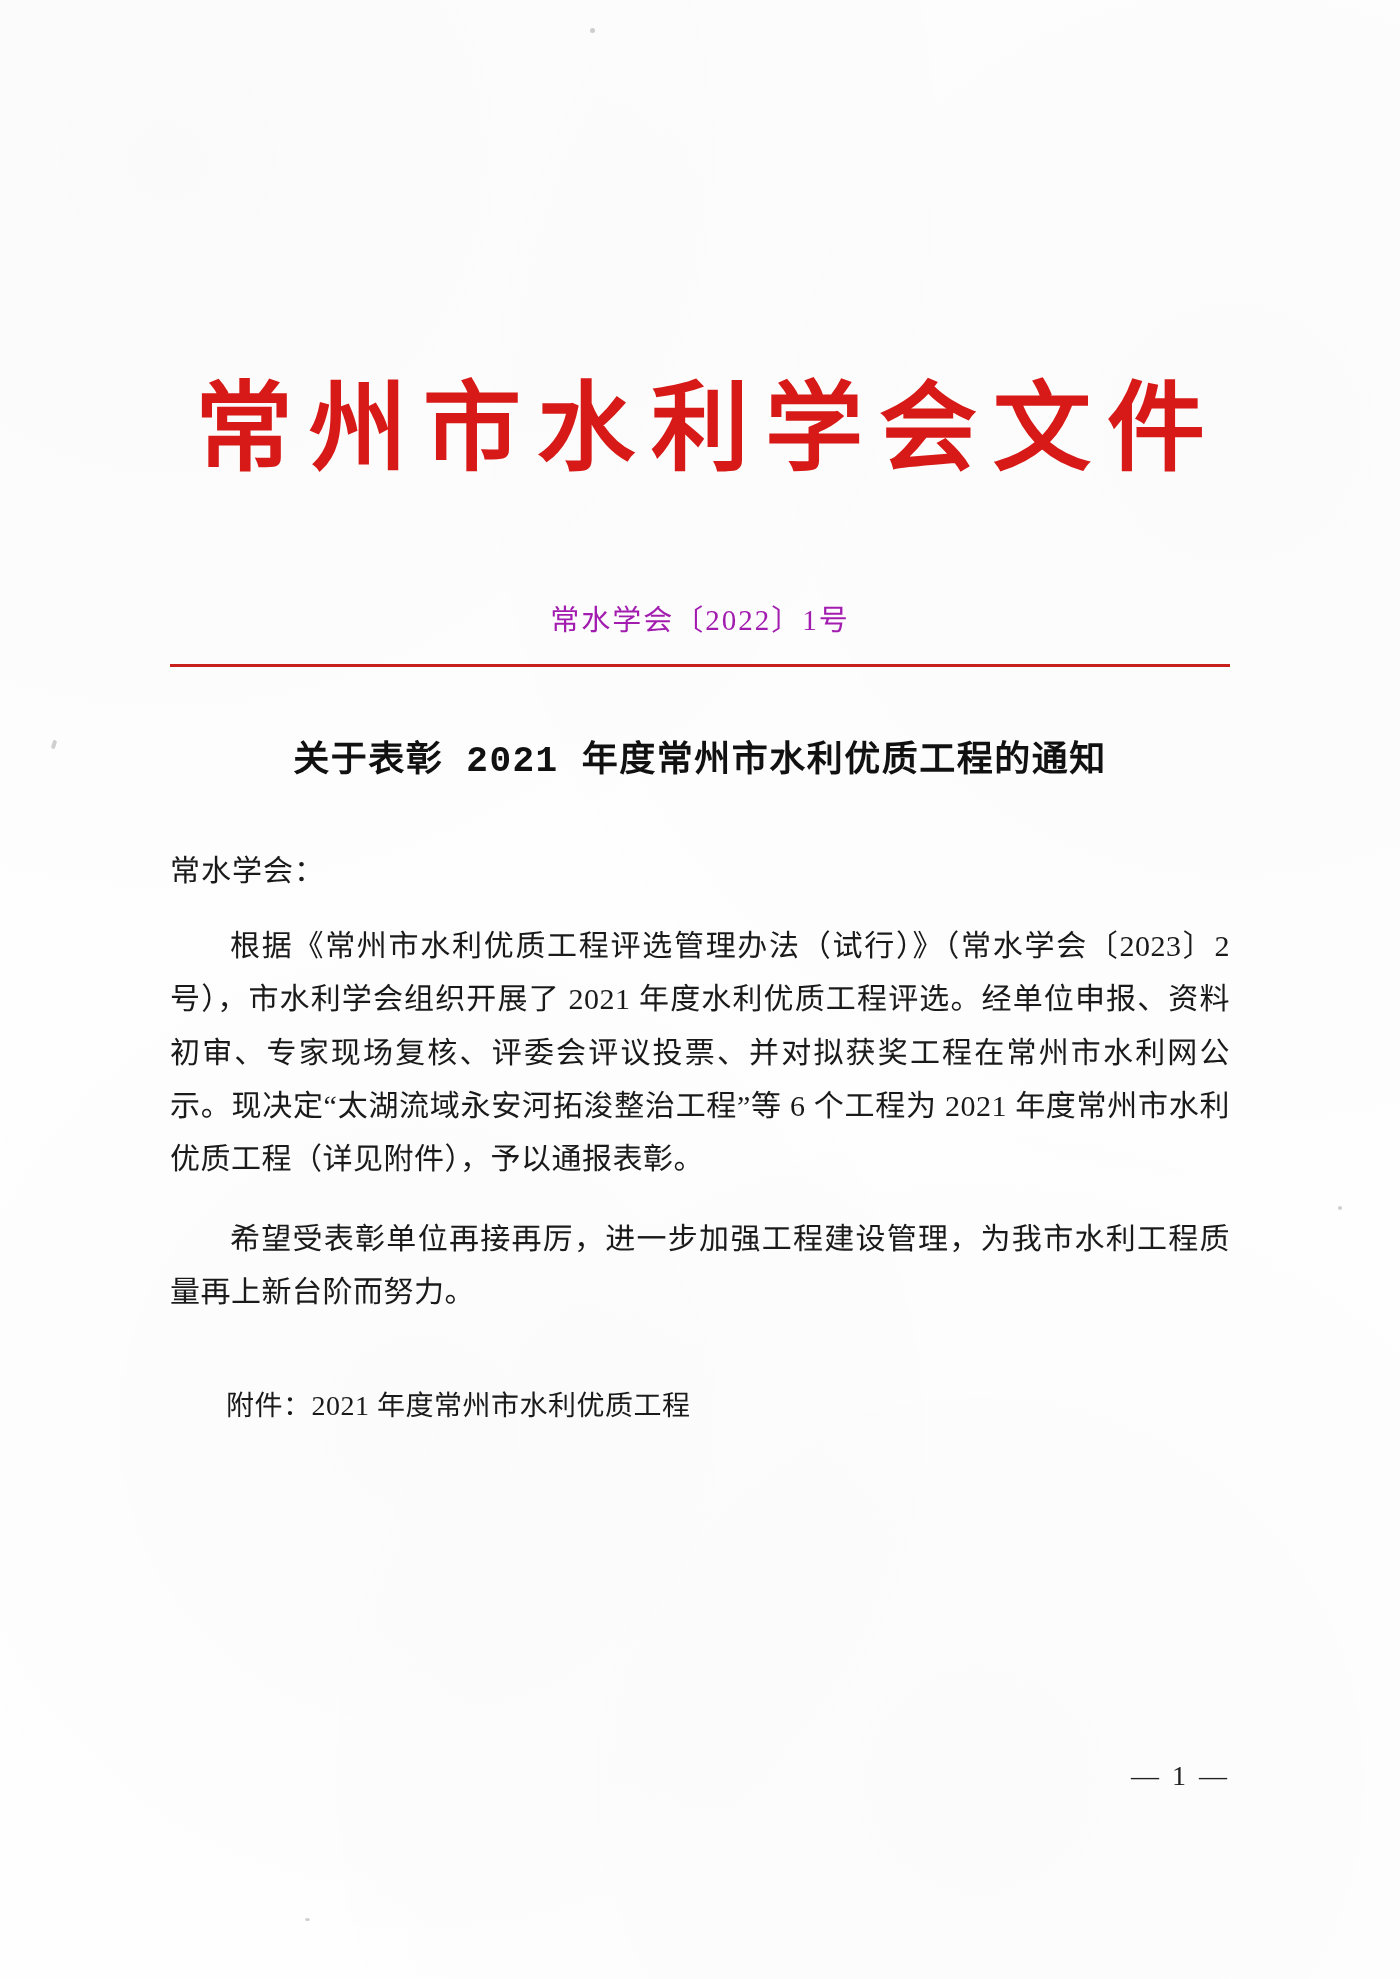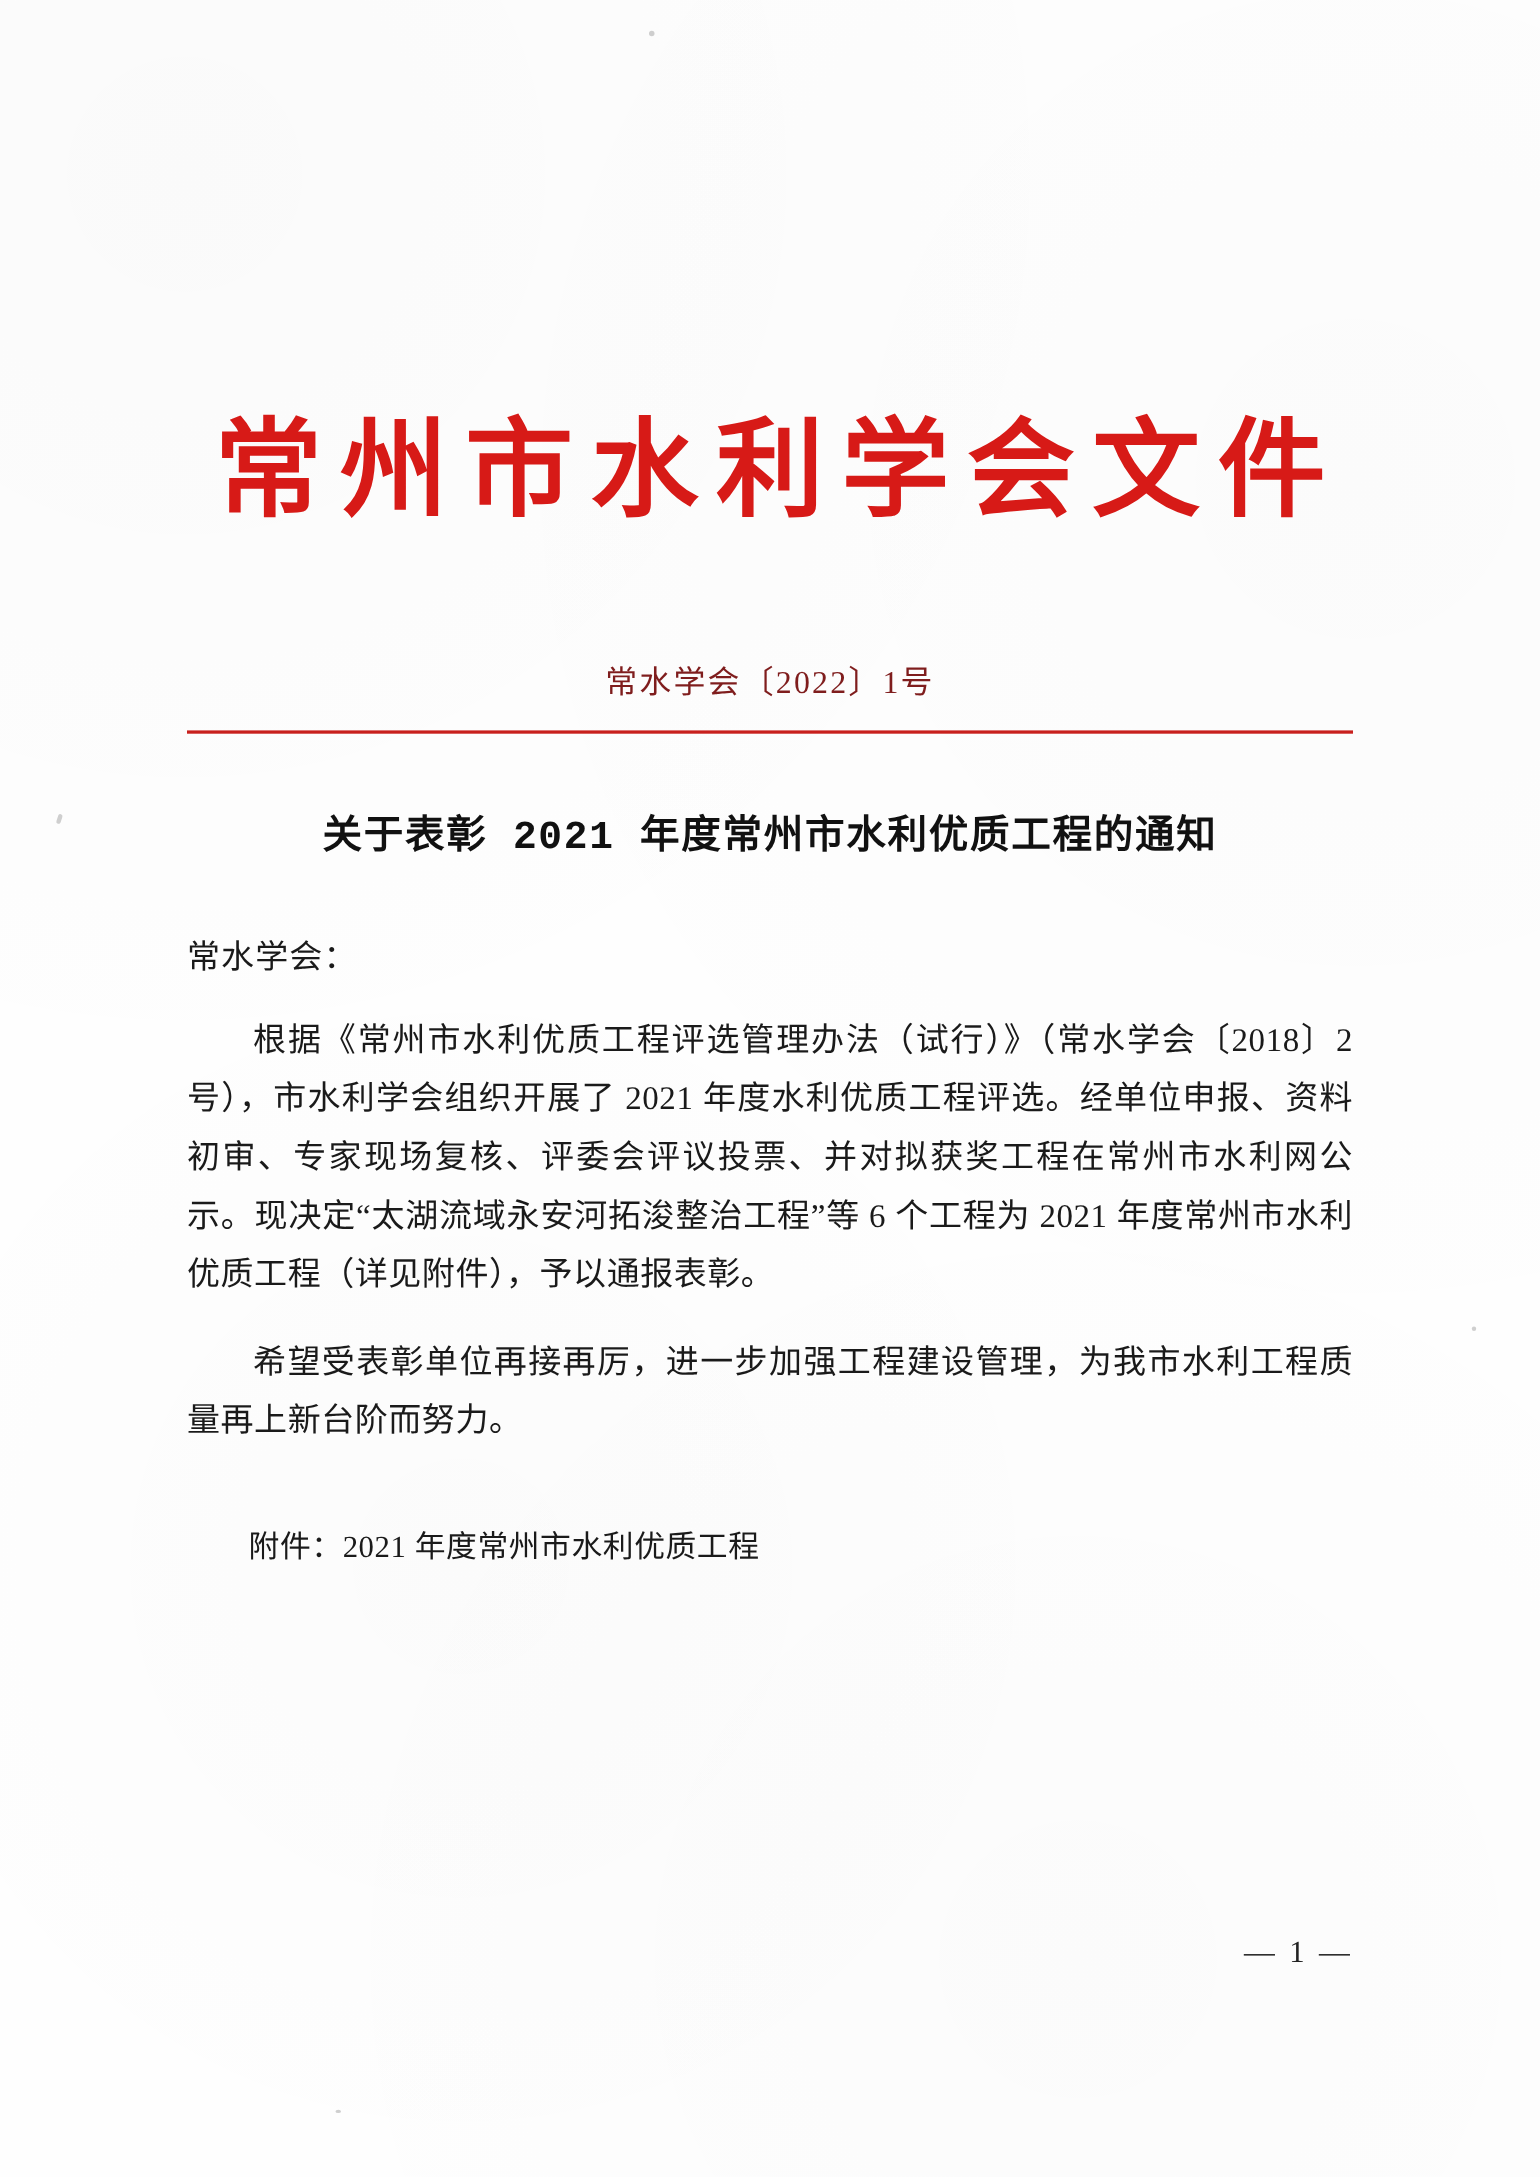--- a/index.html
+++ b/index.html
@@ -58,21 +58,21 @@
     line-height: 1.05;
     text-indent: 16px;
     white-space: nowrap;
   }
 
   .docnum {
     margin-top: 108px;
     text-align: center;
     font-size: 29px;
     letter-spacing: 2px;
-    color: #7f1d1d;
+    color: #a21caf;
     font-family: "Liberation Serif", "DejaVu Serif", serif;
   }
 
   .redline {
     margin-top: 26px;
     height: 3px;
     background: #c8201d;
     width: 100%;
   }
 
@@ -135,21 +135,21 @@
     <div class="masthead">常州市水利学会文件</div>
 
     <div class="docnum">常水学会〔2022〕1号</div>
 
     <div class="redline"></div>
 
     <div class="title">关于表彰 2021 年度常州市水利优质工程的通知</div>
 
     <div class="salutation">常水学会：</div>
 
-    <p class="para">根据《常州市水利优质工程评选管理办法（试行）》（常水学会〔2018〕2 号），市水利学会组织开展了 2021 年度水利优质工程评选。经单位申报、资料初审、专家现场复核、评委会评议投票、并对拟获奖工程在常州市水利网公示。现决定“太湖流域永安河拓浚整治工程”等 6 个工程为 2021 年度常州市水利优质工程（详见附件），予以通报表彰。</p>
+    <p class="para">根据《常州市水利优质工程评选管理办法（试行）》（常水学会〔2023〕2 号），市水利学会组织开展了 2021 年度水利优质工程评选。经单位申报、资料初审、专家现场复核、评委会评议投票、并对拟获奖工程在常州市水利网公示。现决定“太湖流域永安河拓浚整治工程”等 6 个工程为 2021 年度常州市水利优质工程（详见附件），予以通报表彰。</p>
 
     <p class="para">希望受表彰单位再接再厉，进一步加强工程建设管理，为我市水利工程质量再上新台阶而努力。</p>
 
     <div class="attachment">附件：2021 年度常州市水利优质工程</div>
 
     <div class="pagenum">— 1 —</div>
   </div>
 </div>
 
 </body></html>

